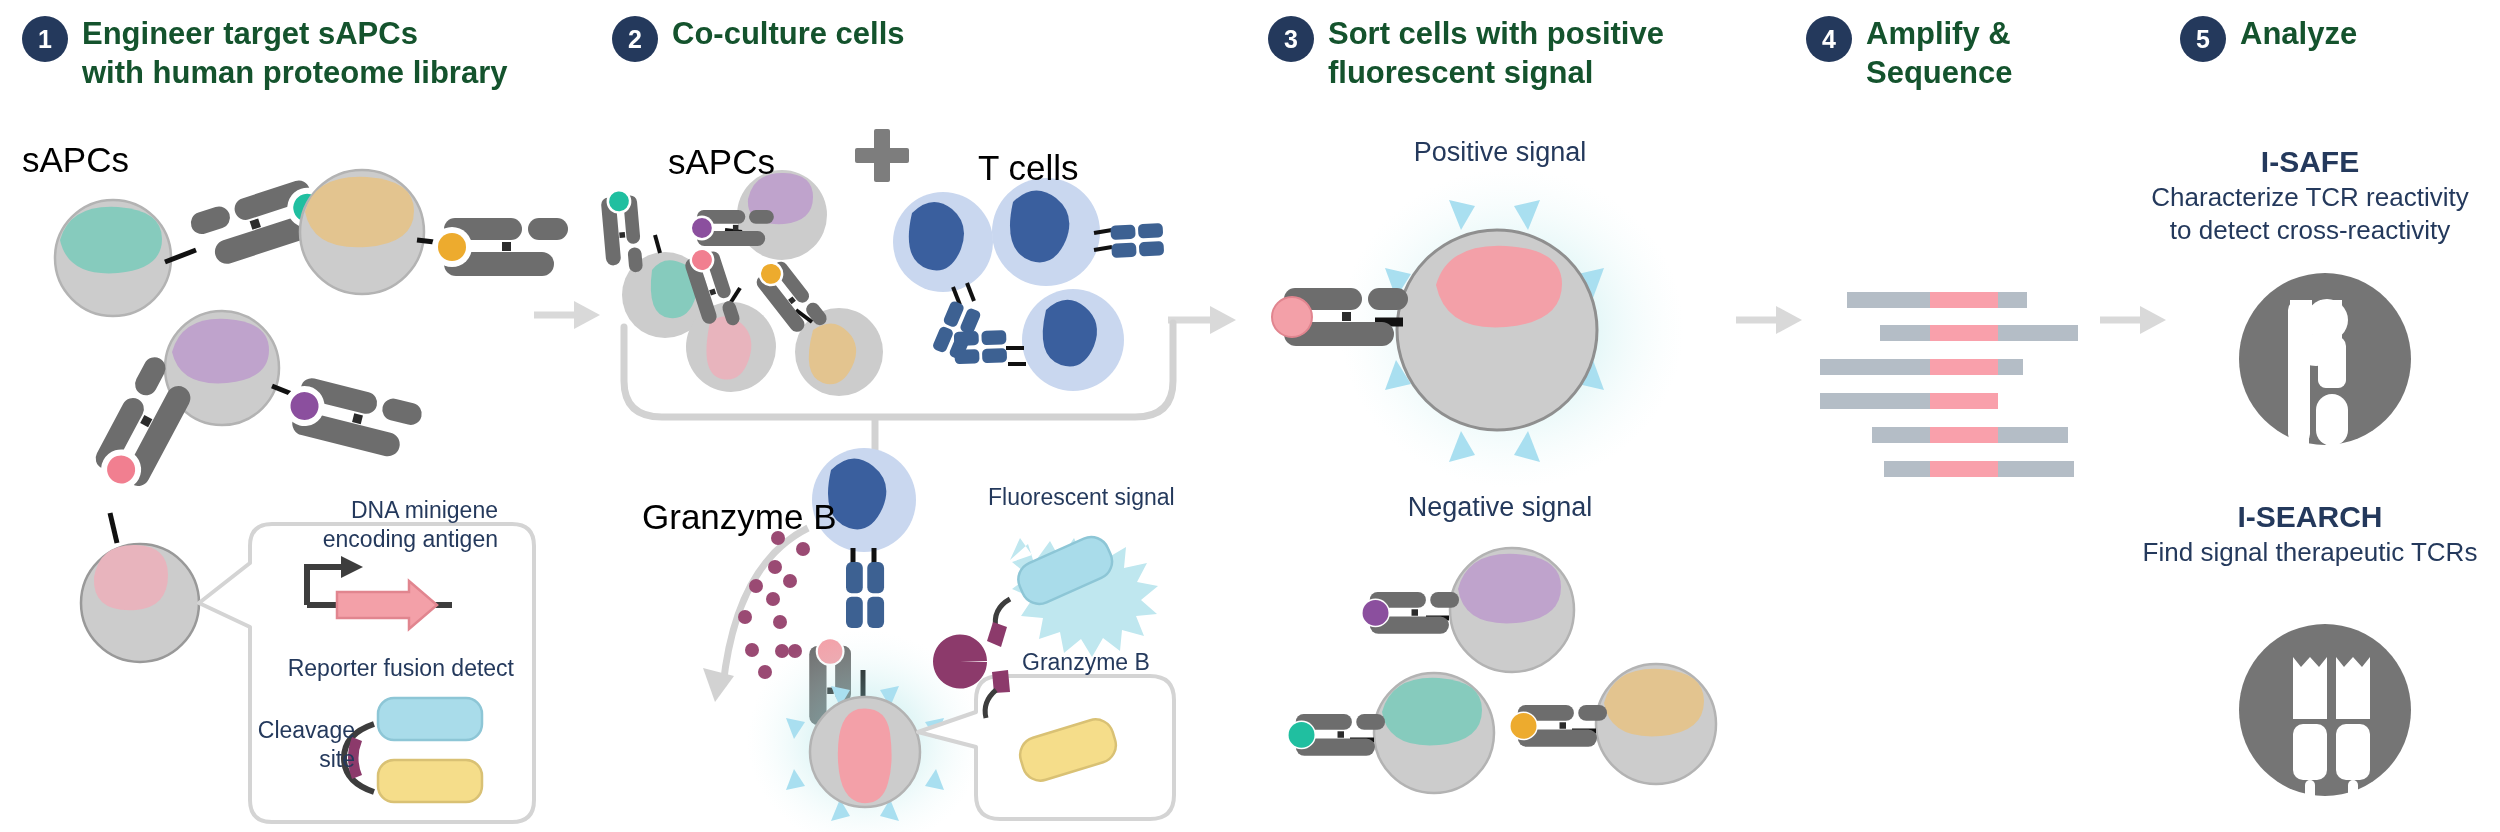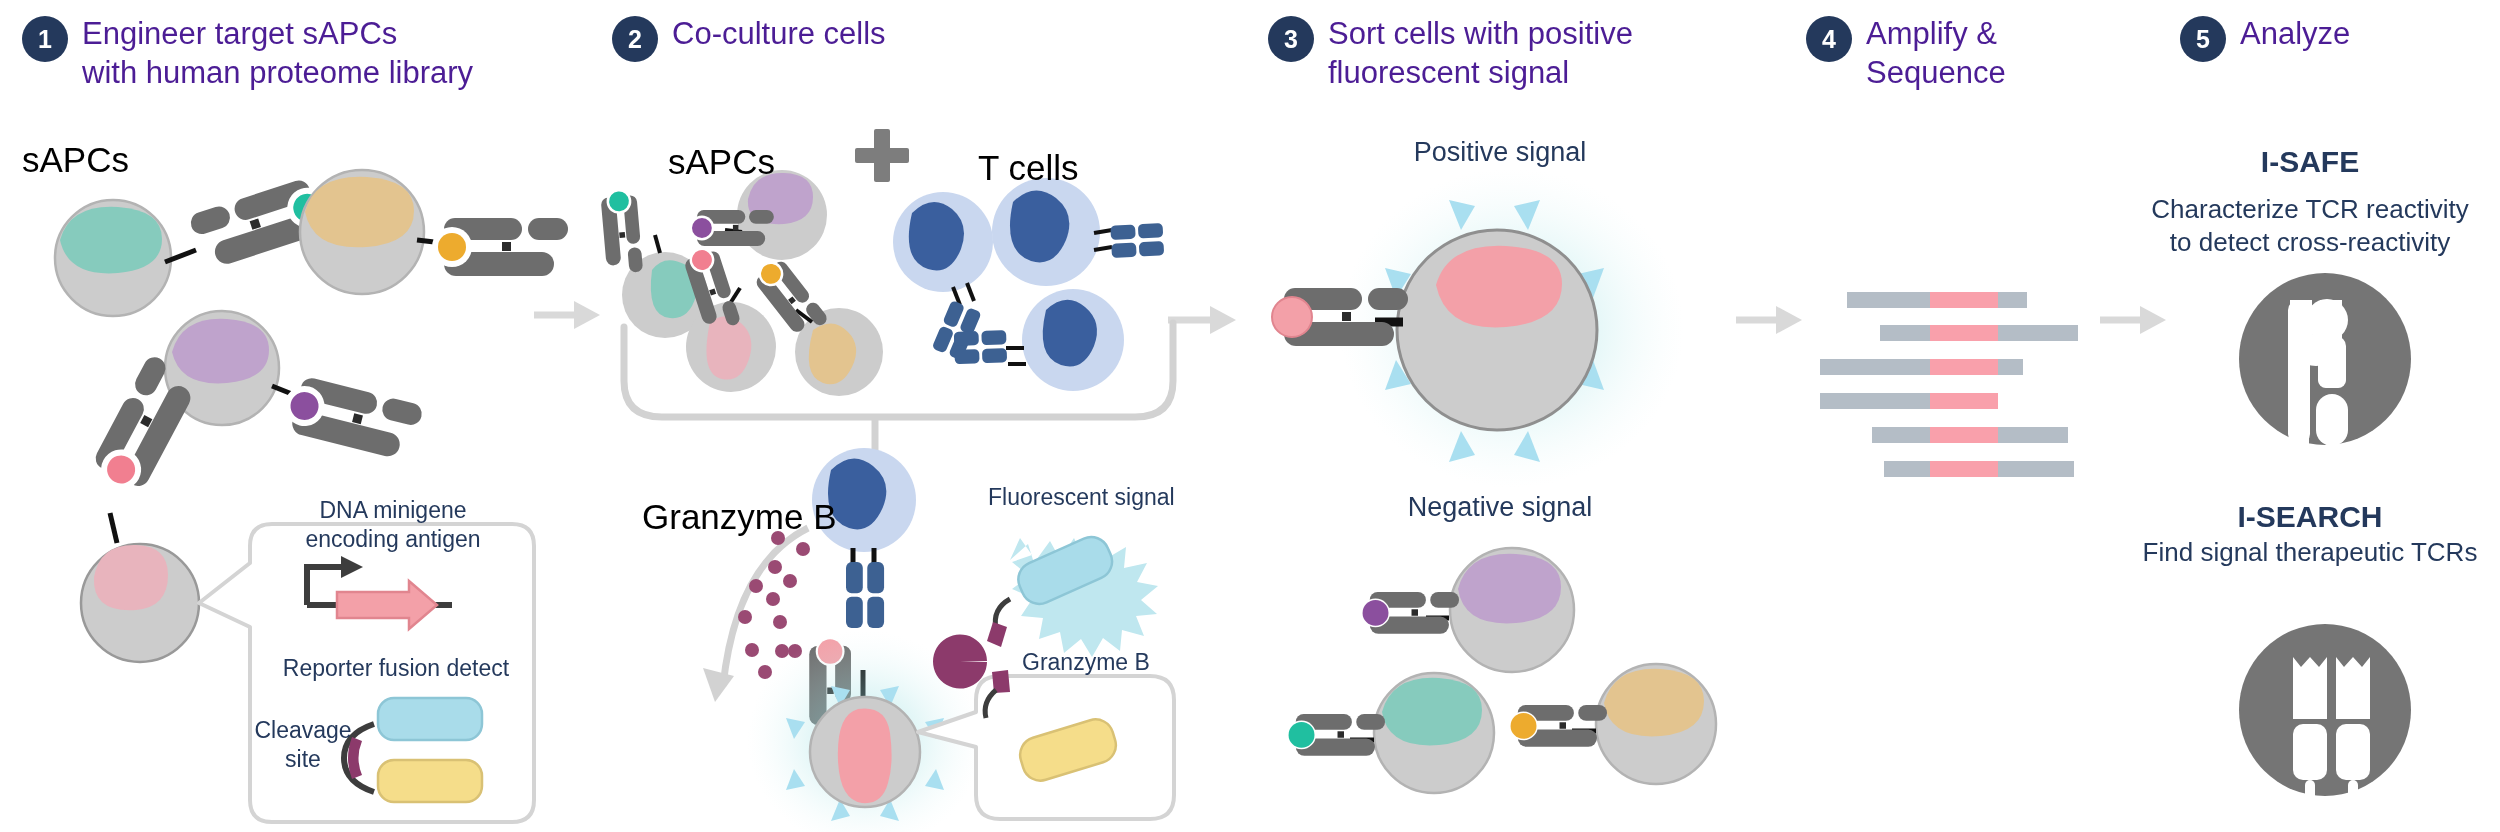--- a/index.html
+++ b/index.html
@@ -6,24 +6,24 @@
   body{width:2500px;height:832px;position:relative;overflow:hidden;
        font-family:"Liberation Sans","DejaVu Sans",sans-serif;color:#21375b;}
   .stage{position:absolute;left:0;top:0;width:2500px;height:832px;}
   .abs{position:absolute;}
 
   
   .step-head{position:absolute;display:flex;align-items:flex-start;gap:14px;}
   .step-num{width:46px;height:46px;border-radius:50%;background:#24395c;color:#fff;
             font-size:25px;font-weight:bold;display:flex;align-items:center;
             justify-content:center;flex:0 0 auto;margin-top:2px;}
-  .step-title{font-size:31px;line-height:1.26;color:#4c1d95;white-space:pre-line;font-weight:normal;}
+  .step-title{font-size:31px;line-height:1.26;color:#14532d;white-space:pre-line;font-weight:bold;}
 
   .lbl{position:absolute;font-size:35px;color:#000000;white-space:nowrap;}
-  .lbl-sm{position:absolute;font-size:23px;color:#24395c;text-align:center;line-height:1.25;}
+  .lbl-sm{position:absolute;font-size:23px;color:#24395c;text-align:right;line-height:1.25;}
   .lbl-c{position:absolute;font-size:27px;color:#24395c;text-align:center;line-height:1.3;}
 
   
   .an-title{font-size:30px;font-weight:bold;color:#24395c;text-align:center;}
   .an-sub{font-size:26px;color:#24395c;text-align:center;line-height:1.28;}
 
   svg{display:block;overflow:visible;}
 </style>
 </head>
 <body>
@@ -441,21 +441,21 @@
   <div class="lbl-sm" style="left:988px;top:483px;width:190px;text-align:left;">Fluorescent signal</div>
 
   <div class="lbl-sm" style="left:1022px;top:648px;width:130px;text-align:left;">Granzyme B</div>
 
   <div class="lbl-c" style="left:1330px;top:490px;width:340px;">Negative signal</div>
 
   <div class="lbl-c" style="left:1330px;top:135px;width:340px;">Positive signal</div>
 
   <div class="abs" style="left:2120px;top:145px;width:380px;">
     <div class="an-title">I-SAFE</div>
-    <div class="an-sub" style="white-space:pre-line;margin-top:14px;">Characterize TCR reactivity
+    <div class="an-sub" style="white-space:pre-line;margin-top:2px;">Characterize TCR reactivity
 to detect cross-reactivity</div>
   </div>
 
   <div class="abs" style="left:2120px;top:500px;width:380px;">
     <div class="an-title">I-SEARCH</div>
     <div class="an-sub" style="white-space:pre-line;margin-top:2px;">Find signal therapeutic TCRs</div>
   </div>
 
 </div>
 

